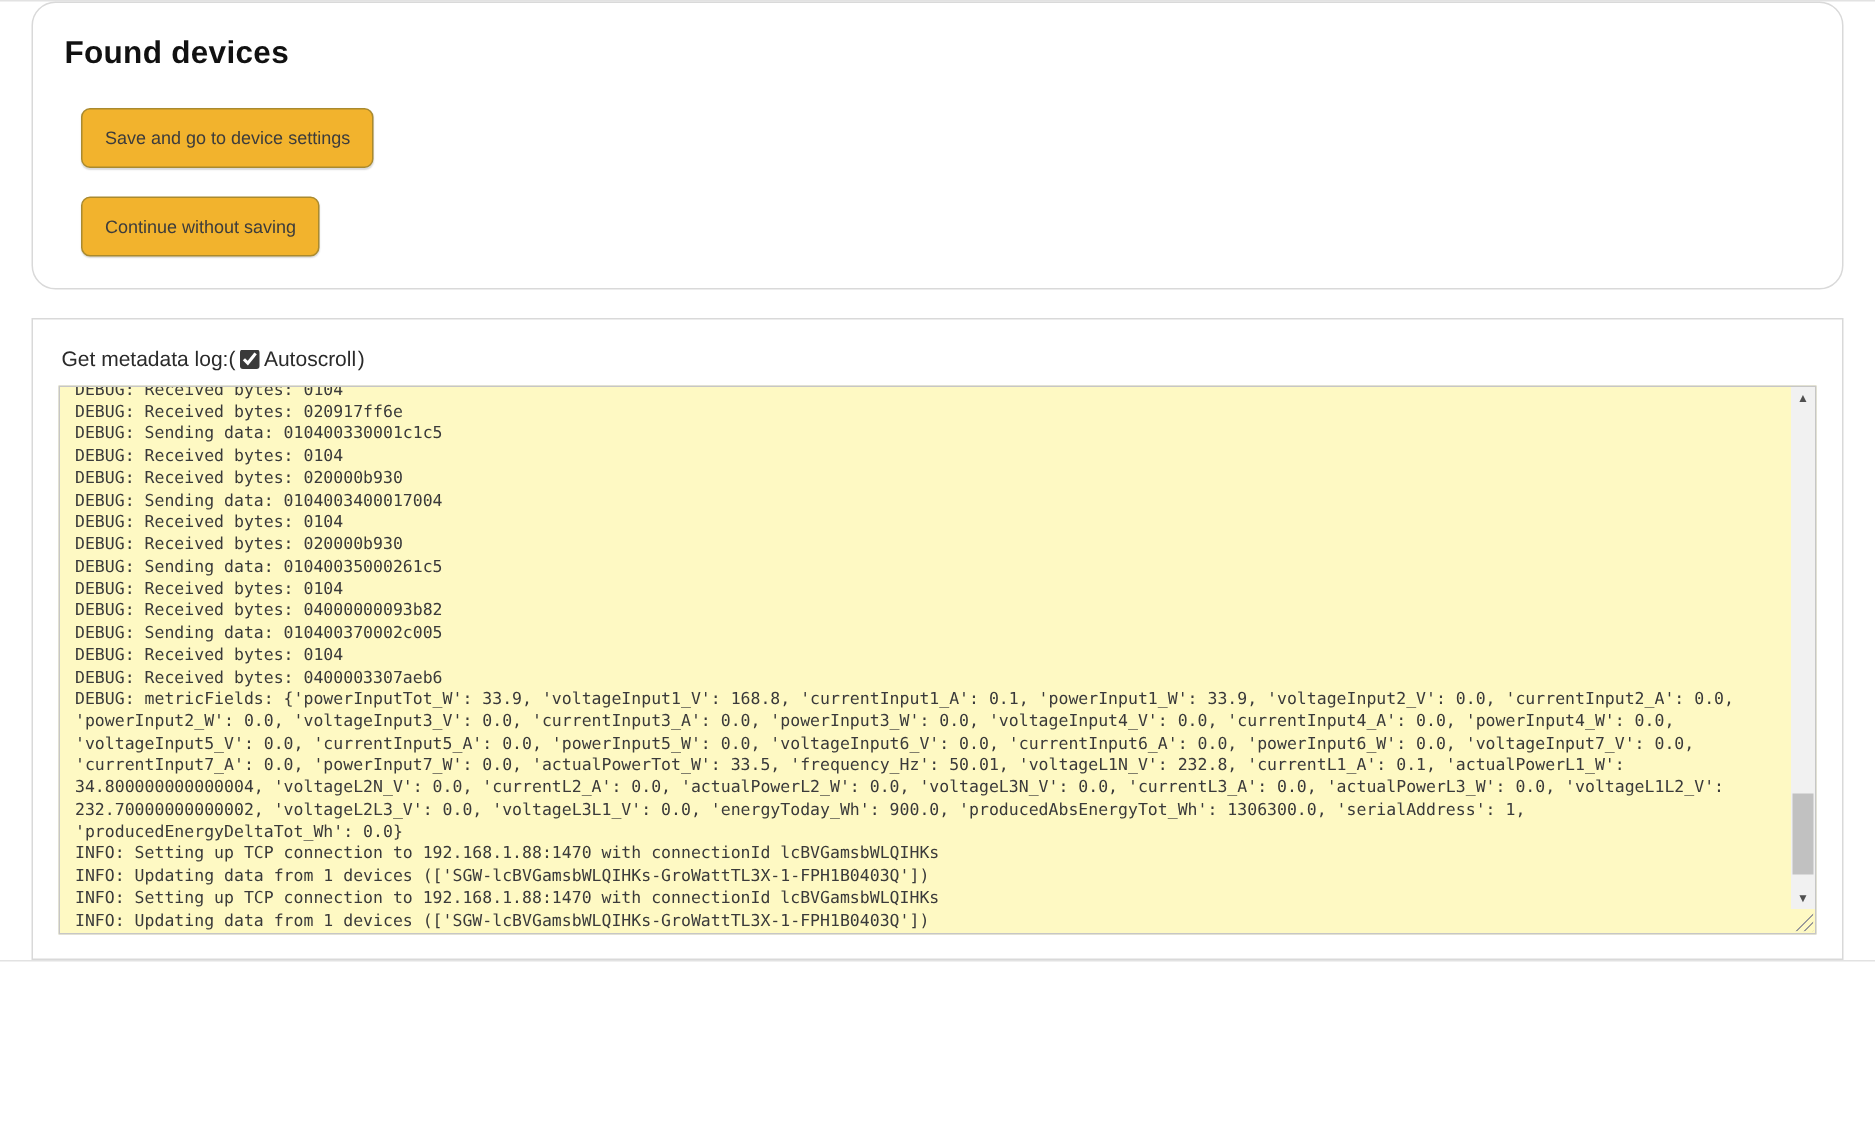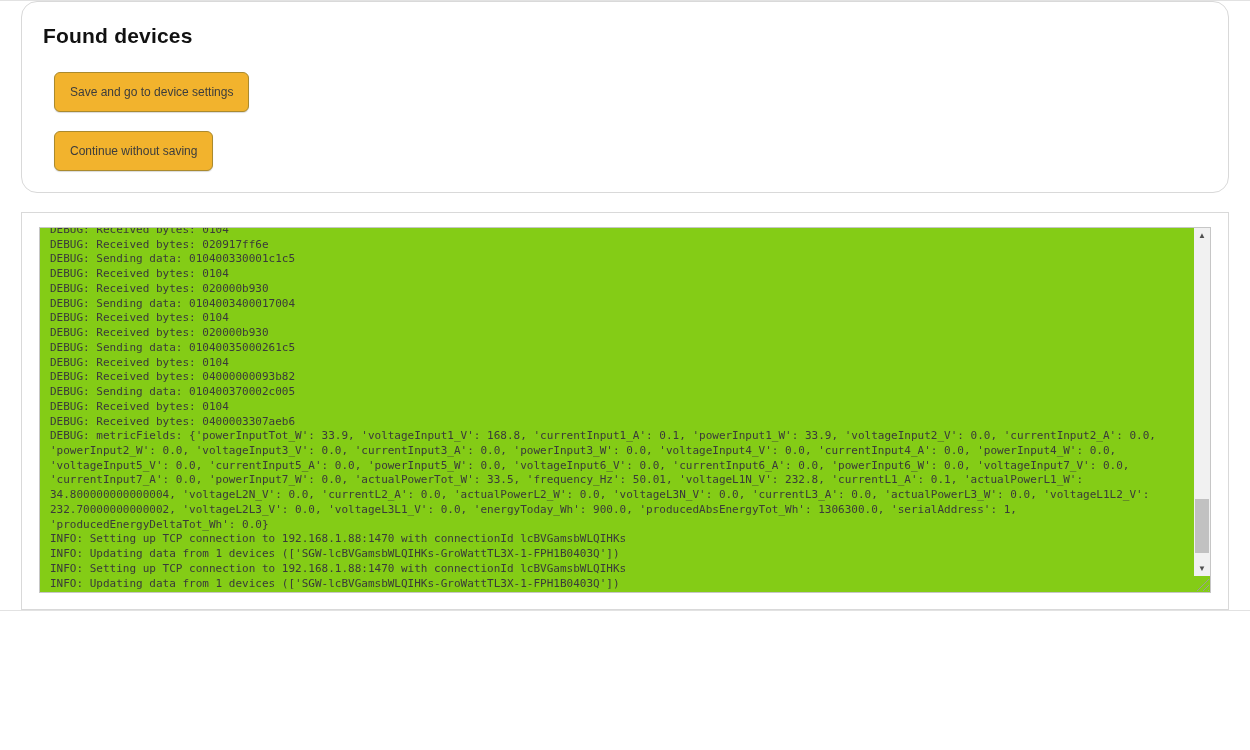--- a/index.html
+++ b/index.html
@@ -76,21 +76,21 @@
     margin: 4px 0 10px 2px;
     display: flex;
     align-items: center;
     gap: 1px;
   }
   .log-label input { margin: 0 2px 0 2px; accent-color: #3a3a3a; width: 13px; height: 13px; }
 
   .log-box {
     position: relative;
     border: 1px solid #c6c6c6;
-    background: #84cc16;
+    background: #fef9c3;
     height: 366px;
     overflow: hidden;
   }
   .log-content {
     position: absolute;
     top: 0; left: 0; right: 17px; bottom: 0;
     padding: 0 6px 4px 10px;
     margin-top: -5px;
     overflow: hidden;
     font-family: "DejaVu Sans Mono", monospace;
@@ -150,20 +150,26 @@
 
   <section class="panel panel-devices">
     <h1 class="page-title">Found devices</h1>
 
 
     <button class="action-btn btn-save">Save and go to device settings</button>
     <button class="action-btn btn-continue">Continue without saving</button>
   </section>
 
   <section class="panel panel-log">
+    <div class="log-label">
+      <span>Get metadata log:(</span>
+      <input type="checkbox" checked="" style="">
+      <span>Autoscroll</span>
+      <span>)</span>
+    </div>
 
     <div class="log-box">
       <div class="log-content">DEBUG: Received bytes: 0104
 DEBUG: Received bytes: 020917ff6e
 DEBUG: Sending data: 010400330001c1c5
 DEBUG: Received bytes: 0104
 DEBUG: Received bytes: 020000b930
 DEBUG: Sending data: 0104003400017004
 DEBUG: Received bytes: 0104
 DEBUG: Received bytes: 020000b930

